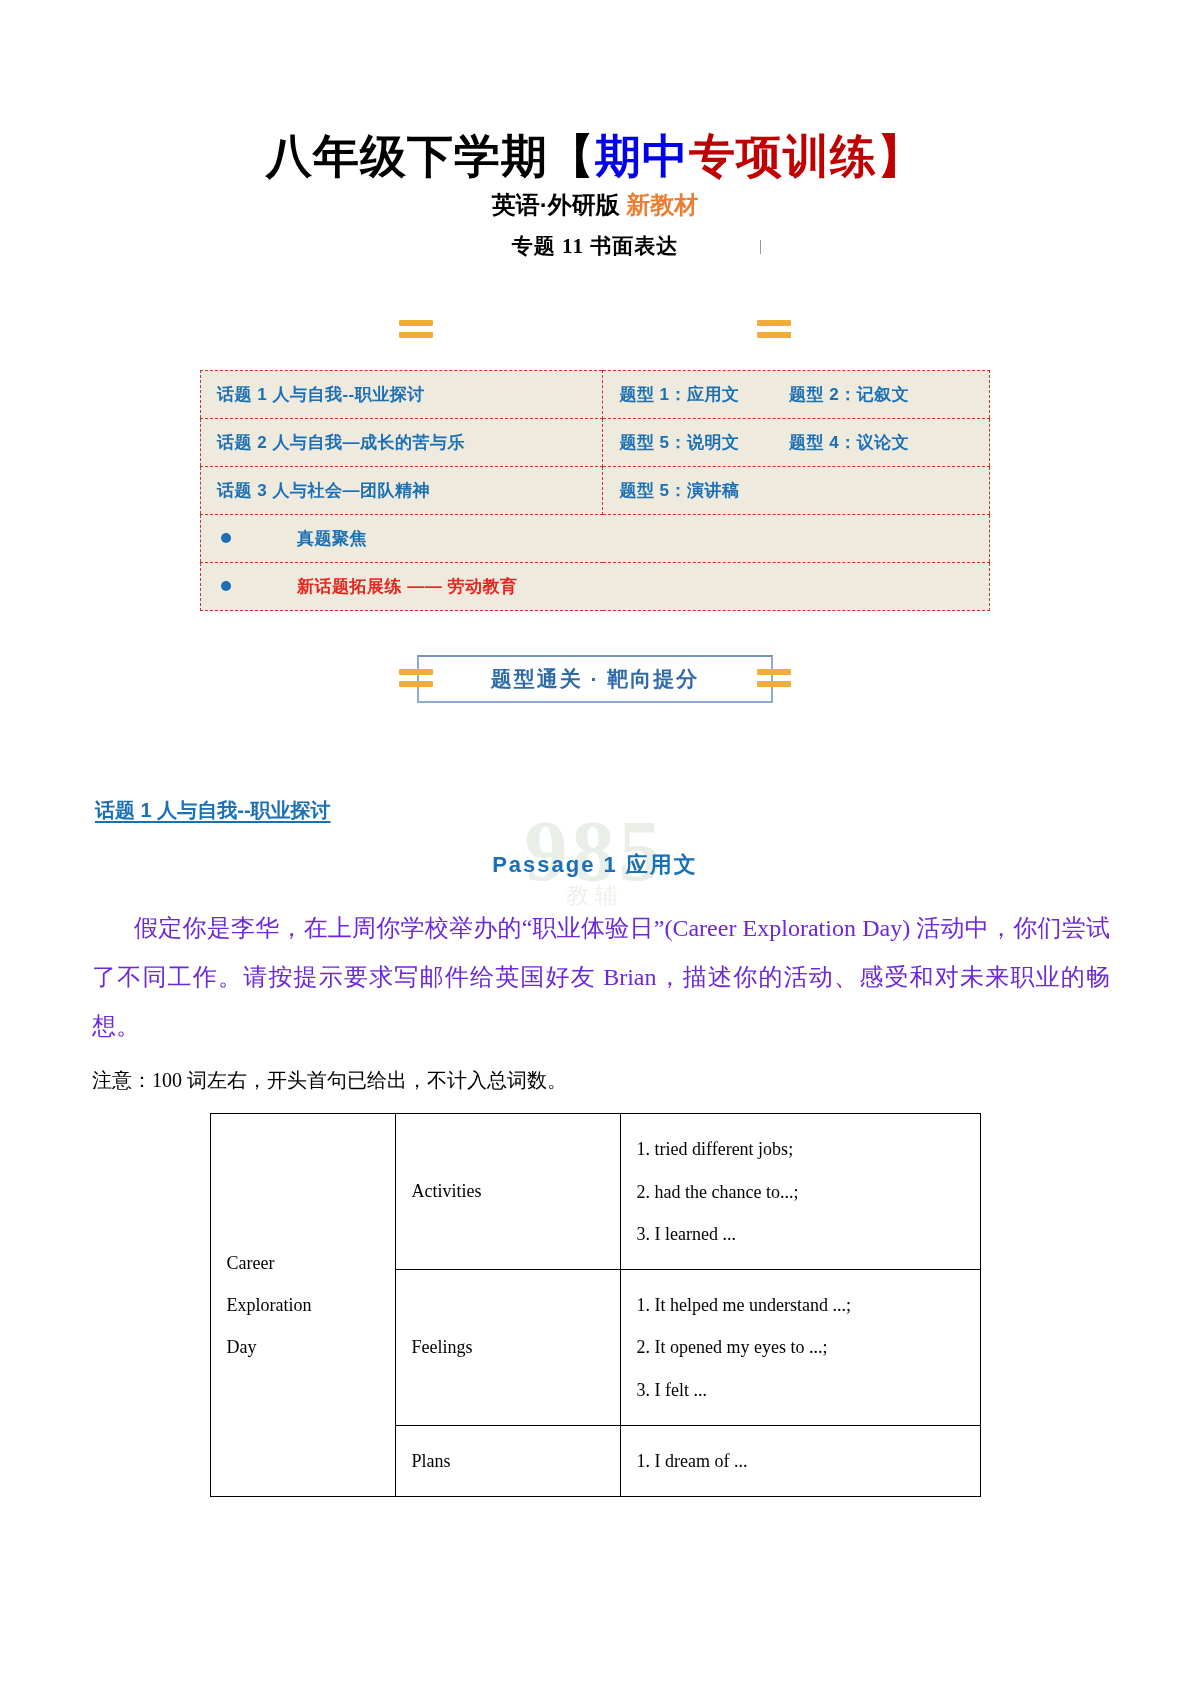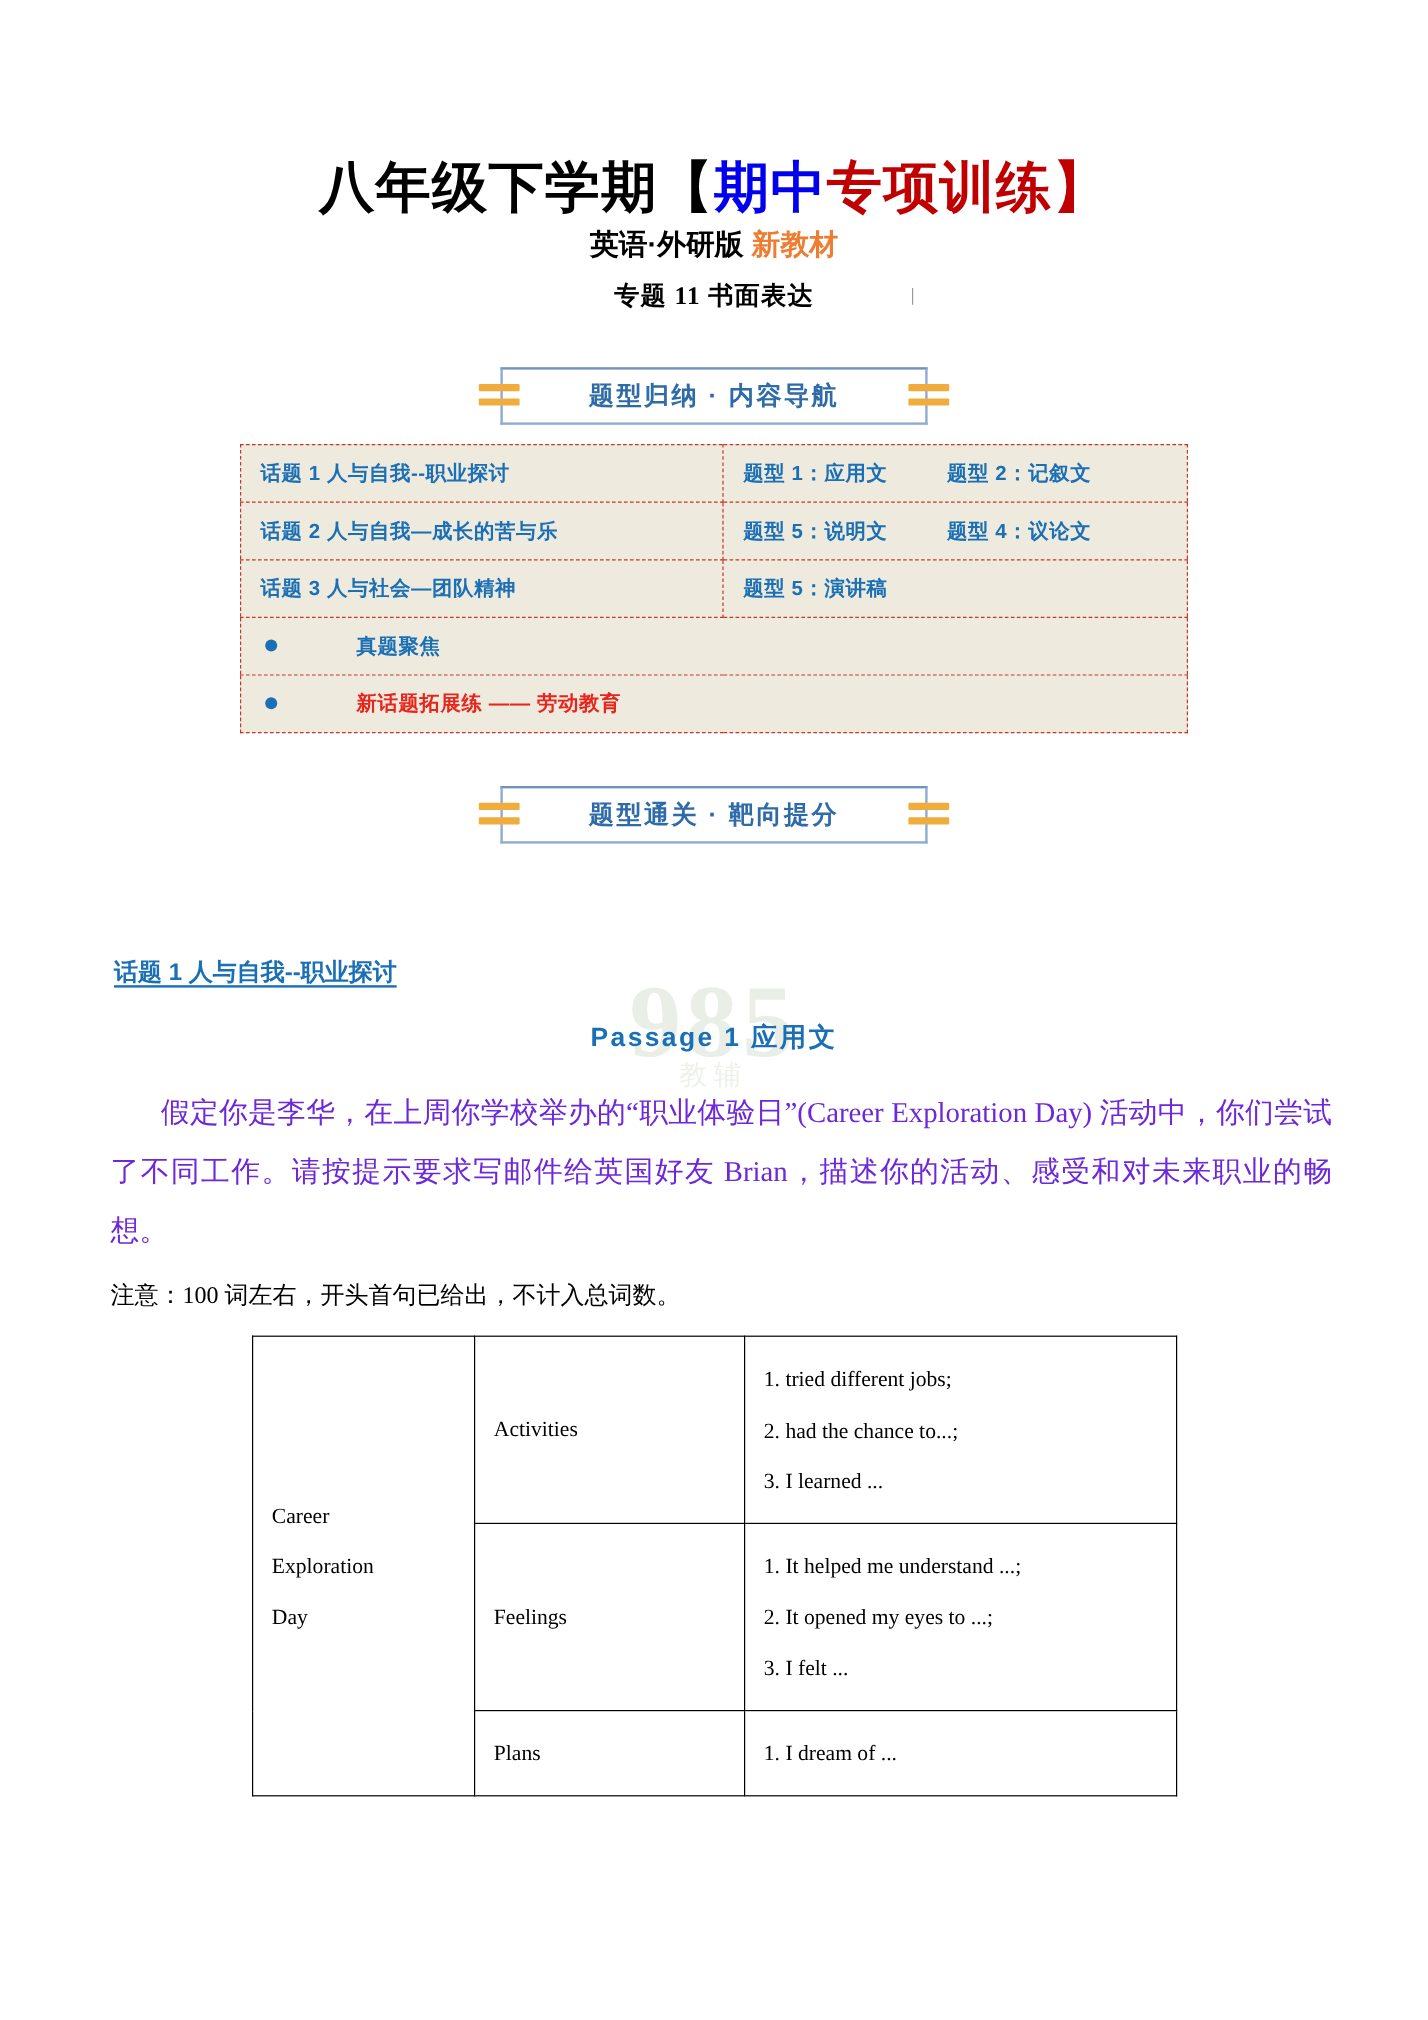--- a/index.html
+++ b/index.html
@@ -276,23 +276,20 @@
     </div>
 
     <div class="title-sub">
       <span class="s-black">英语·外研版</span>
       <span class="s-orange">新教材</span>
     </div>
 
     <div class="title-topic">专题 11  书面表达</div>
 
     <div class="banner-wrap banner1">
-      <div class="banner-box">
-        <span class="banner-text">题型归纳 · 内容导航</span>
-      </div>
       <span class="eq-left"></span>
       <span class="eq-right"></span>
     </div>
 
     <table class="nav-table">
       <tbody>
         <tr>
           <td class="topic-cell">话题 1  人与自我--职业探讨</td>
           <td class="type-cell">
             <div class="pair">

